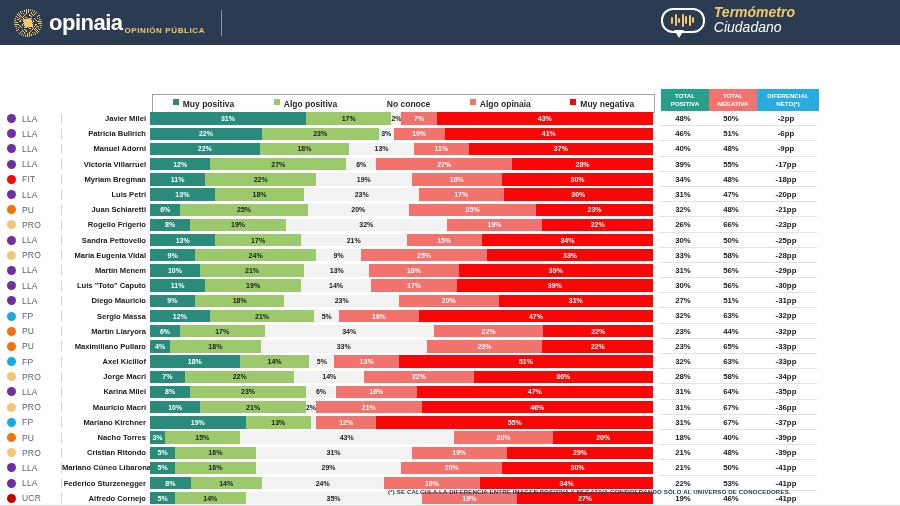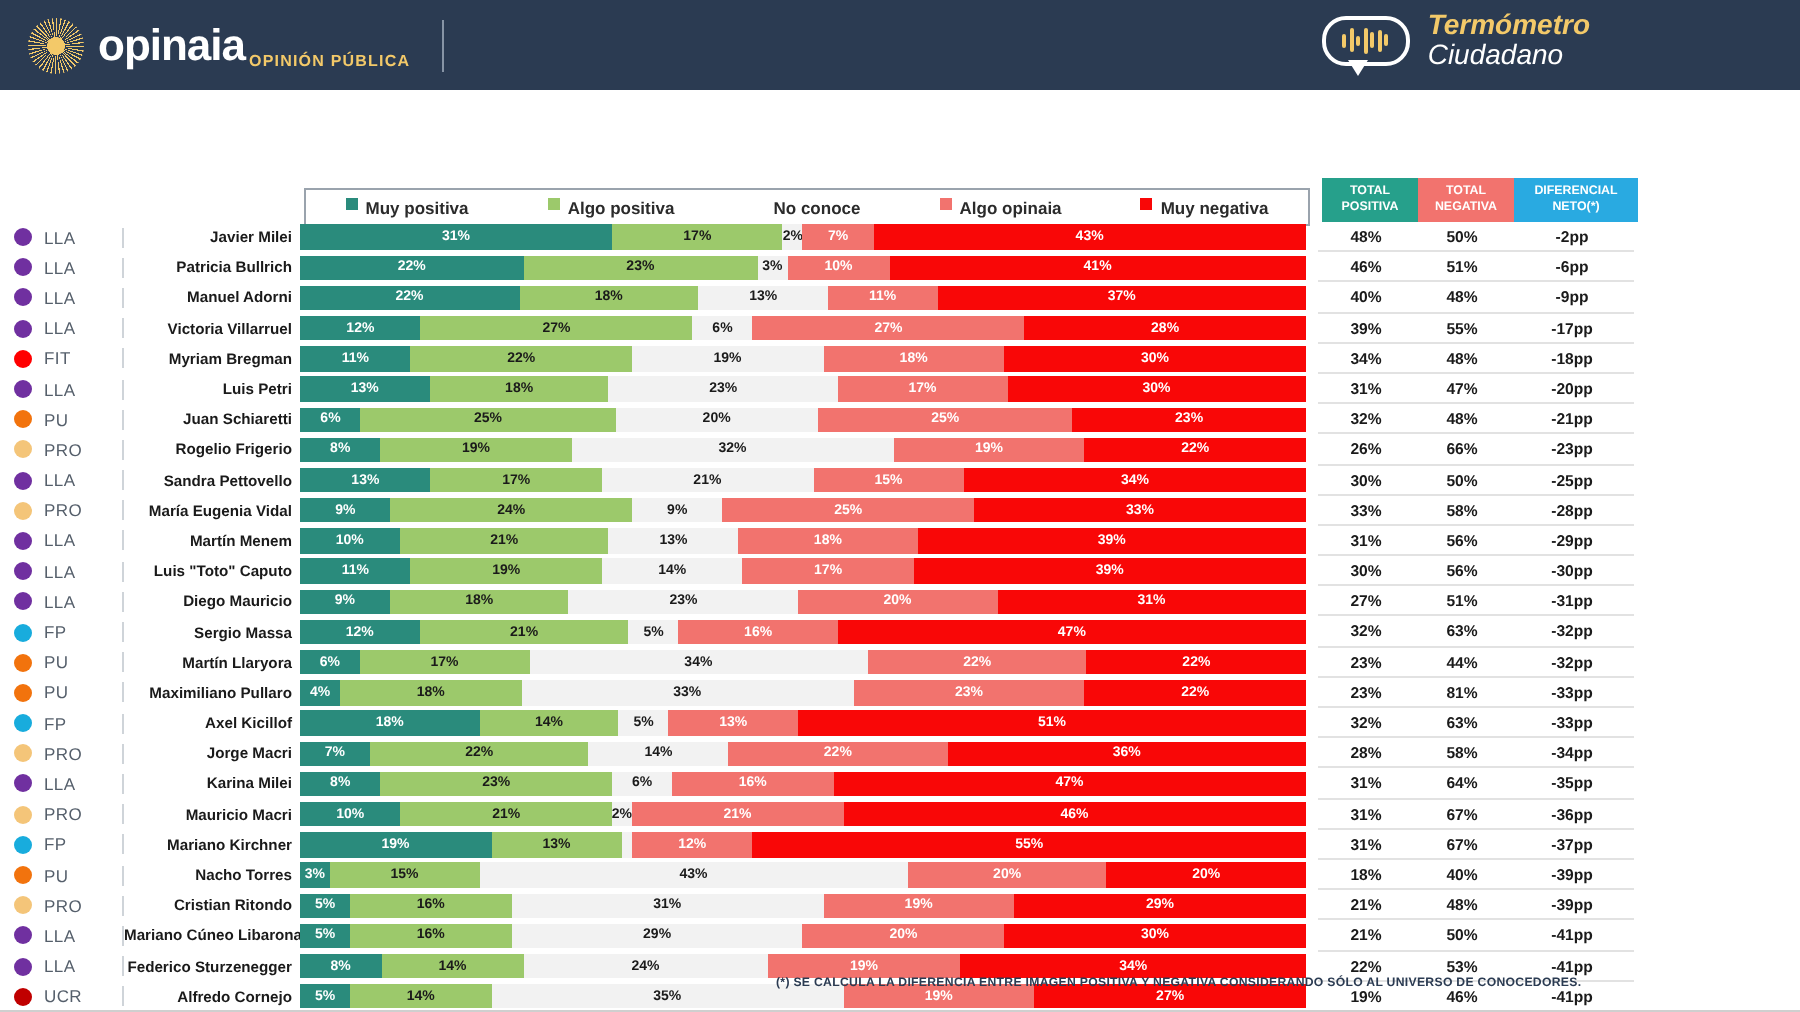--- a/index.html
+++ b/index.html
@@ -467,21 +467,21 @@
         <div class="c-name">Maximiliano Pullaro</div>
         <div class="c-bar">
           <div class="seg s-mp" style="width: 4%;">4%</div>
           <div class="seg s-ap" style="width: 18%;">18%</div>
           <div class="seg s-nc" style="width: 33%;">33%</div>
           <div class="seg s-an" style="width: 23%;">23%</div>
           <div class="seg s-mn" style="width: 22%;">22%</div>
         </div>
         <div class="numgap"></div>
         <div class="c-num n-pos">23%</div>
-        <div class="c-num n-neg">81%</div>
+        <div class="c-num n-neg">65%</div>
         <div class="c-num n-dif">-33pp</div>
       </div>
       <div class="row">
         <div class="c-dot">
           <span class="dot" style="background: rgb(24, 172, 221);"></span>
         </div>
         <div class="c-party">FP</div>
         <div class="c-name">Axel Kicillof</div>
         <div class="c-bar">
           <div class="seg s-mp" style="width: 17.8218%;">18%</div>

